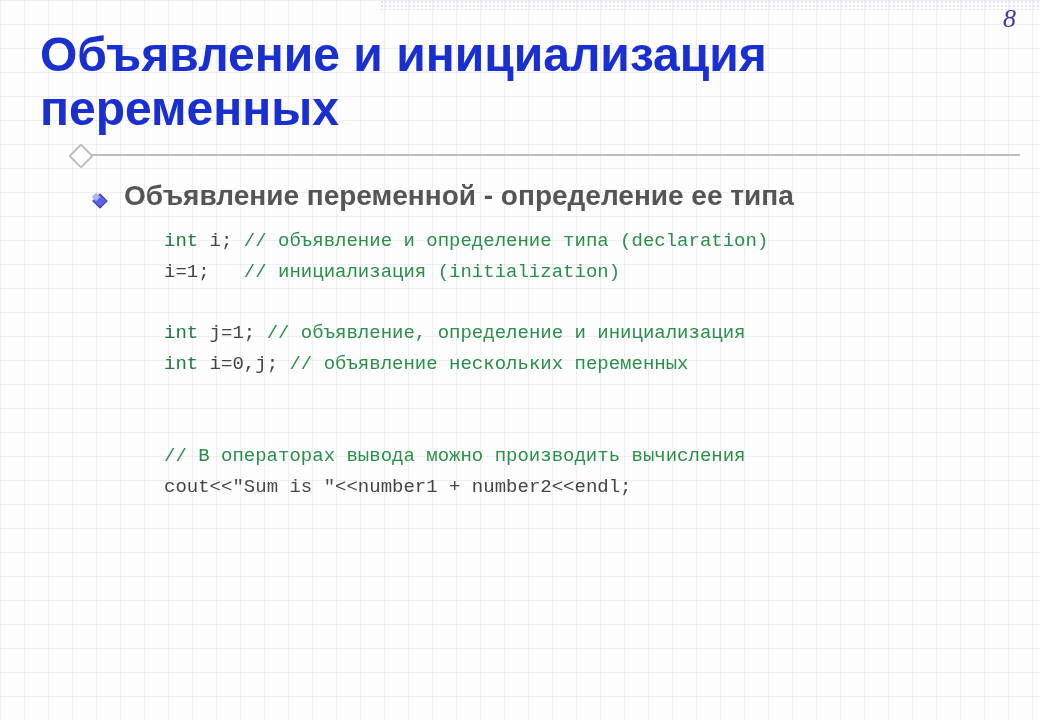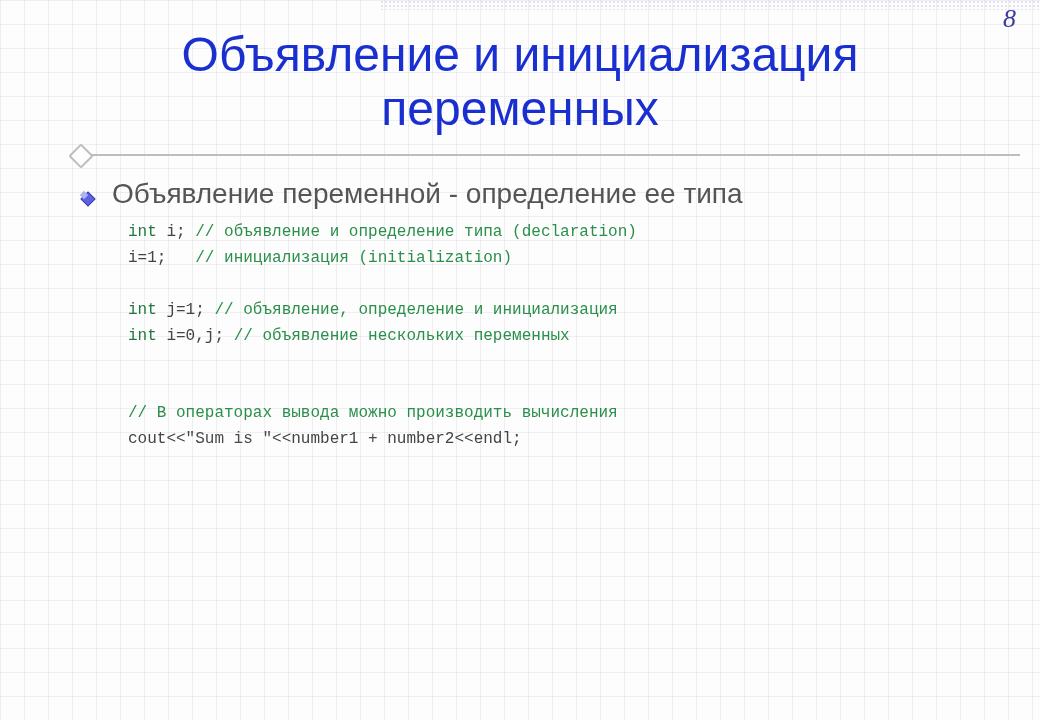--- a/index.html
+++ b/index.html
@@ -31,27 +31,27 @@
   .top-bar {
     position: absolute;
     top: 0;
     left: 380px;
     right: 0;
     height: 10px;
     background-image: radial-gradient(rgba(130,130,200,0.22) 1px, transparent 1px);
     background-size: 4px 4px;
   }
   .title {
-    text-align: center;
+    text-align: left;
     color: #1a2fcf;
     font-size: 48px;
     line-height: 1.12;
     padding-top: 28px;
     margin: 0 40px 18px 40px;
-    font-weight: 400;
+    font-weight: 700;
   }
   .divider-wrap {
     position: relative;
     height: 12px;
     margin: 0 20px 10px 20px;
   }
   .divider {
     border-top: 2px solid #bdbdbd;
     margin-left: 60px;
     margin-right: 0;
@@ -66,42 +66,43 @@
     background: #fdfdfd;
     border-radius: 2px;
     transform: rotate(45deg);
   }
   .content {
     padding: 0 28px 0 78px;
   }
   .bullet-list {
     list-style: none;
     padding: 0;
-    margin: 0;
+    margin: 12px;
+    font-weight: bold;
   }
   .bullet-item {
     position: relative;
     font-size: 28px;
     line-height: 1.30;
     color: #555;
     padding-left: 34px;
     margin-bottom: 8px;
   }
   .bullet-icon {
     position: absolute;
     left: 0;
     top: 6px;
     width: 20px;
     height: 20px;
   }
   .code-block {
     font-family: "Courier New", Courier, monospace;
-    font-size: 16px;
+    font-size: 19px;
     line-height: 1.62;
-    margin-left: 50px;
+    margin-left: 86px;
     margin-top: 6px;
     white-space: pre;
     color: #444;
   }
   .tok-kw { color: #1f7a3e; }
   .tok-comment { color: #2a8f4a; }
   .tok-str { color: #4a4a4a; }
 </style>
 </head>
 <body>

